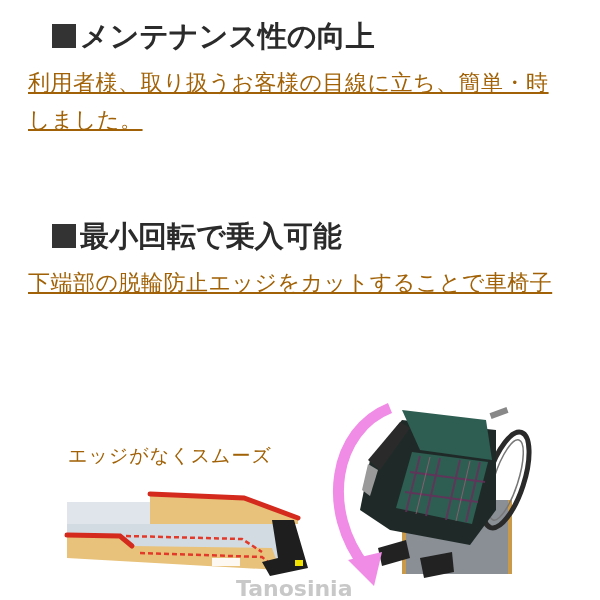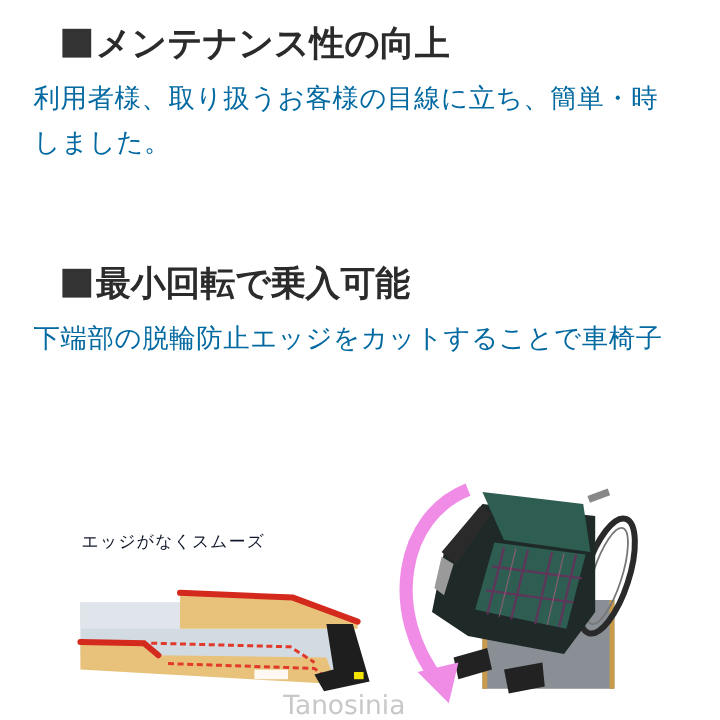--- a/index.html
+++ b/index.html
@@ -20,45 +20,46 @@
     }
     .heading .square {
       display: inline-block;
       width: 24px; height: 24px;
       background: #333333;
       margin-right: 4px;
     }
     .body-text {
       font-size: 22px;
       line-height: 37px;
-      color: #0369a1;
+      color: #a16207;
       letter-spacing: 0.5px;
       margin-top: 10px;
+      text-decoration: underline;
     }
     .body-text .line { display: block; white-space: nowrap; }
 
     #sec1 { top: 18px; }
     #sec2 { top: 218px; }
 
     
     .illus { position: absolute; left: 0; top: 380px; width: 600px; height: 220px; }
 
     .caption {
       position: absolute; left: 68px; top: 63px;
-      font-size: 14px; color: #0f172a; letter-spacing: 1px; white-space: nowrap;
+      font-size: 19px; color: #a16207; letter-spacing: 1px; white-space: nowrap;
     }
 
     .ramp { position: absolute; left: 62px; top: 110px; width: 250px; height: 90px; }
 
     .wheelchair { position: absolute; left: 320px; top: 20px; width: 230px; height: 200px; }
 
     .watermark {
       position: absolute; left: 236px; top: 196px;
       font-family: "DejaVu Sans", sans-serif;
-      font-weight: normal; font-size: 22px; color: #c8c8c8; letter-spacing: 0px;
+      font-weight: bold; font-size: 22px; color: #c8c8c8; letter-spacing: 0px;
     }
   </style>
 </head>
 <body>
 
 <div id="sec1" class="section">
   <div class="heading">
     <span class="square"></span>
     <span>メンテナンス性の向上</span>
   </div>

